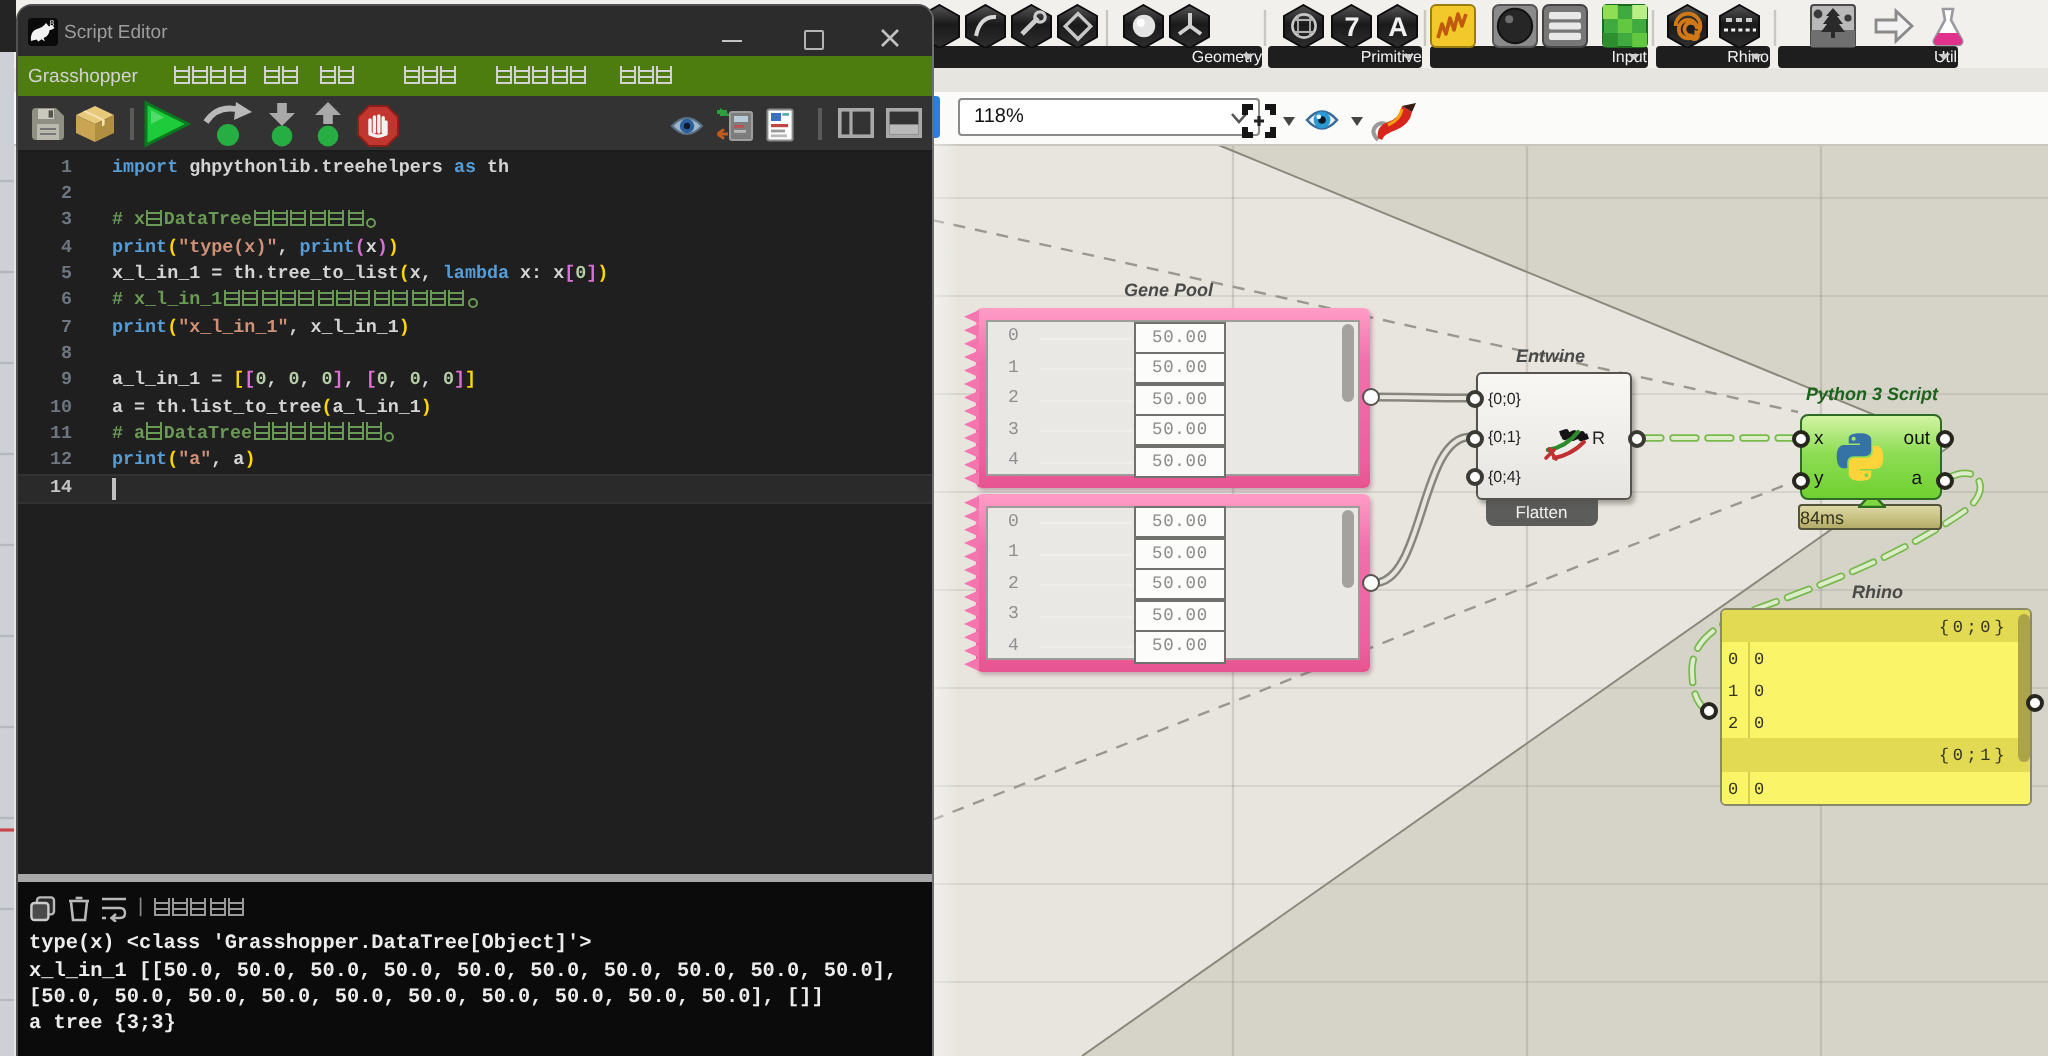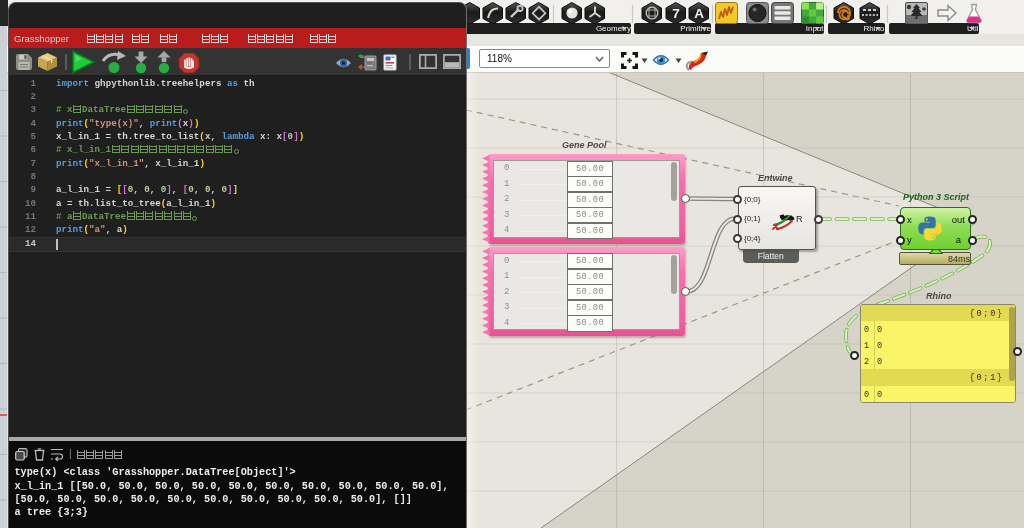--- a/index.html
+++ b/index.html
@@ -22,21 +22,21 @@
 .gpbody{position:absolute;left:7px;top:0;width:196.5px;height:89.5px;background:linear-gradient(180deg,#ff9cc6,#f170ac 30%,#ee5f9f 85%,#e5548f);border-radius:3px;box-shadow:1px 1.5px 2px rgba(120,60,90,0.35);}
 .gpin{position:absolute;left:12px;top:6px;width:187px;height:77.5px;background:#e9e8e4;border:1px solid #9d9c98;box-sizing:border-box;}
 .gpd{position:absolute;left:10px;color:#8f8f8f;font-size:9px;font-family:"Liberation Mono",monospace;}
 .gpbox{position:absolute;left:73px;width:46px;height:16.2px;background:#fcfcfb;border:1px solid #70706c;box-sizing:border-box;color:#8a8a8a;font-size:8.7px;font-family:"Liberation Mono",monospace;text-align:center;line-height:14.8px;letter-spacing:0.4px;}
 .gpsb{position:absolute;right:2.5px;top:1px;width:5.5px;height:39px;background:#a3a29e;border-radius:3px;}
 .gpknob{position:absolute;left:199.5px;top:40px;width:9px;height:9px;background:#fcfcfa;border:1.5px solid #55534e;border-radius:50%;box-sizing:border-box;}
 .gprail{position:absolute;left:26px;width:46px;height:1px;background:#f3f2ef;opacity:0.7;}
 
 #win{left:8px;top:2px;width:457px;height:526px;background:#1f1f1f;border:1px solid #515151;border-right-color:#6f6f6f;border-bottom:none;border-radius:8px 8px 0 0;overflow:hidden;}
 #titlebar{left:0;top:0;width:100%;height:25px;background:#2c2c2c;}
-#menubar{left:0;top:25px;width:100%;height:20px;background:#b91c1c;color:#d2d2d2;font-size:9.5px;}
+#menubar{left:0;top:25px;width:100%;height:20px;background:#4d7c0f;color:#d2d2d2;font-size:9.5px;}
 #menubar span.mi{position:absolute;top:5px;}
 #edtoolbar{left:0;top:45px;width:100%;height:28px;background:#333333;border-bottom:1px solid #1c1c1c;box-sizing:border-box;}
 #code{left:0;top:73px;width:100%;height:361px;background:#1f1f1f;font-family:"Liberation Mono",monospace;font-size:9.2px;font-weight:bold;line-height:13.35px;}
 #code .ln{position:absolute;left:0;top:0.5px;width:27px;text-align:right;color:#6e7681;white-space:pre;}
 #code .src{position:absolute;left:47px;top:0.5px;white-space:pre;color:#d4d4d4;}
 .c-kw{color:#569cd6;}.c-str{color:#ce9178;}.c-com{color:#6a9955;}.c-num{color:#b5cea8;}.c-b1{color:#ffd700;}.c-b2{color:#da70d6;}
 #curline{left:0;top:160.7px;width:100%;height:13.35px;background:#2a2a2a;border-top:1px solid #323232;border-bottom:1px solid #323232;box-sizing:content-box;}
 #cursor{left:47px;top:162.5px;width:1.5px;height:11px;background:#c0c0c0;}
 .k.m{width:8px;height:9px;}
 #splitter{left:0;top:434.3px;width:100%;height:3.5px;background:#a8a8a8;}
@@ -216,21 +216,21 @@
         <line x1="254.5" y1="3" x2="254.5" y2="21"></line>
         <line x1="368.5" y1="3" x2="368.5" y2="21"></line>
         <line x1="429.5" y1="3" x2="429.5" y2="21"></line>
     </g>
   </svg>
 </div>
 
 <div id="components" class="abs" style="left:0;top:0;">
 
   <div class="abs" style="left:465px;top:47.5px;width:5px;height:21.5px;background:#2d7ce0;border-radius:2px;"></div>
-  <div class="abs" style="left:479px;top:48.5px;width:131px;height:19.5px;background:#ffffff;border:1px solid #8a8a8a;border-radius:2px;box-sizing:border-box;">
+  <div class="abs" style="left:479px;top:48.5px;width:151px;height:19.5px;background:#ffffff;border:1px solid #8a8a8a;border-radius:2px;box-sizing:border-box;">
     <span class="abs" style="left:7px;top:3px;font-size:10px;color:#111;">118%</span>
     <svg class="abs" style="right:5px;top:6px" width="9" height="7">
         <path d="M1,1 L4.5,5 L8,1" fill="none" stroke="#555" stroke-width="1.3"></path>
       </svg>
   </div>
   <svg class="abs" style="left:620.5px;top:52px" width="17" height="17" viewBox="0 0 17 17">
     <g stroke="#151515" stroke-width="3" fill="none">
       <path d="M1.5,5.5 L1.5,1.5 L5.5,1.5"></path>
         <path d="M11.5,1.5 L15.5,1.5 L15.5,5.5"></path>
         <path d="M15.5,11.5 L15.5,15.5 L11.5,15.5"></path>
@@ -331,21 +331,21 @@
       <path d="M7,25 C13,24 18,21 22,17" fill="none" stroke="#c03030" stroke-width="2" stroke-linecap="round"></path>
       <path d="M7,21 L3,25 M4.5,20.5 L8,25.5" stroke="#c03030" stroke-width="1.8" stroke-linecap="round"></path>
     </svg>
   </div>
 
   <div class="knob abs" style="left:733px;top:195px;"></div>
   <div class="knob abs" style="left:733px;top:214.5px;"></div>
   <div class="knob abs" style="left:733px;top:234px;"></div>
   <div class="knob abs" style="left:813.5px;top:215px;"></div>
 
-  <div class="abs" style="left:899px;top:251.5px;width:72px;height:13px;background:linear-gradient(180deg,#ddd7a6,#c6bf7e 60%,#b3ab68);border:1px solid #55533a;border-radius:2px;box-sizing:border-box;color:#33331f;font-size:9px;text-align:right;line-height:12px;">84ms</div>
+  <div class="abs" style="left:899px;top:251.5px;width:72px;height:13px;background:linear-gradient(180deg,#ddd7a6,#c6bf7e 60%,#b3ab68);border:1px solid #55533a;border-radius:2px;box-sizing:border-box;color:#33331f;font-size:9px;text-align:left;line-height:12px;">84ms</div>
   <svg class="abs" style="left:929px;top:245.5px" width="14" height="8" viewBox="0 0 14 8">
       <polygon points="0.5,7.5 13.5,7.5 7,0.5" fill="#7fd63e" stroke="#2e6b24" stroke-width="1.2"></polygon>
     </svg>
   <div class="abs" style="left:900px;top:207px;width:71px;height:43px;background:linear-gradient(180deg,#d2f4a4,#8edd55 45%,#70d030);border:1.5px solid #2e6b24;border-radius:4px;box-sizing:border-box;">
     <span class="abs" style="left:6px;top:6px;font-size:9.5px;color:#111;">x</span>
     <span class="abs" style="left:6px;top:26px;font-size:9.5px;color:#111;">y</span>
     <span class="abs" style="right:5px;top:6px;font-size:9.5px;color:#111;">out</span>
     <span class="abs" style="right:9px;top:26px;font-size:9.5px;color:#111;">a</span>
     <svg class="abs" style="left:16px;top:7px" width="26" height="27" viewBox="0 0 48 48">
       <path d="M23.8,2 C13,2 13.6,6.7 13.6,6.7 L13.6,11.6 L24,11.6 L24,13 L9.5,13 C9.5,13 2.5,12.2 2.5,23.5 C2.5,34.8 8.6,34.4 8.6,34.4 L12.2,34.4 L12.2,29.3 C12.2,29.3 12,23.2 18.2,23.2 L28.6,23.2 C28.6,23.2 34.4,23.3 34.4,17.6 L34.4,8.2 C34.4,8.2 35.3,2 23.8,2 Z M18.1,5.3 A1.9,1.9 0 1 1 18.1,9.1 A1.9,1.9 0 1 1 18.1,5.3 Z" fill="#3572a5"></path>
@@ -376,20 +376,33 @@
     <div class="abs" style="left:12.5px;top:81px;width:1px;height:17.5px;background:#d6cf4e;"></div>
     <span class="abs" style="left:3px;top:85px;">0</span>
       <span class="abs" style="left:16px;top:85px;">0</span>
     <div class="abs" style="left:148px;top:2px;width:6px;height:74px;background:#aca44b;border-radius:3px;"></div>
   </div>
   <div class="knob dark abs" style="left:849.5px;top:351px;"></div>
   <div class="knob dark abs" style="left:1012.5px;top:347px;"></div>
 </div>
 
 <div id="win" class="abs">
+  <div id="titlebar" class="abs">
+    <svg class="abs" style="left:5px;top:6px" width="15" height="14" viewBox="0 0 15 14">
+      <rect x="0" y="0" width="15" height="14" rx="2" fill="#0a0a0a"></rect>
+      <path d="M1.5,11.5 Q1,6.5 4.5,5.5 Q7.5,4.8 9,2.5 L10.5,4.2 Q12.5,3 13.2,5 Q11.8,6.2 10.8,6 Q10.5,9 7.8,10 L8.5,11.8 L6.8,10.6 L5.2,11.8 L4.2,10.8 Z" fill="#f2f2f2"></path>
+      <text x="10.8" y="4.2" font-size="4.2" fill="#fff" font-family="Liberation Sans">8</text>
+    </svg>
+    <span class="abs" style="left:23px;top:8px;font-size:9.5px;color:#9d9d9d;">Script Editor</span>
+    <div class="abs" style="left:352px;top:16.5px;width:10px;height:1.6px;background:#c2c2c2;"></div>
+    <div class="abs" style="left:393px;top:11.5px;width:8px;height:8px;border:1px solid #b4b4b4;border-radius:1px;"></div>
+    <svg class="abs" style="left:431px;top:11px" width="10" height="10" viewBox="0 0 10 10">
+        <path d="M1,1 L9,9 M9,1 L1,9" stroke="#c2c2c2" stroke-width="1.3"></path>
+      </svg>
+  </div>
   <div id="menubar" class="abs">
     <span class="mi" style="left:5px;">Grasshopper</span>
     <span class="mi" style="left:77px;"><span class="k m"></span><span class="k m"></span><span class="k m"></span><span class="k m"></span></span>
     <span class="mi" style="left:122px;"><span class="k m"></span><span class="k m"></span></span>
     <span class="mi" style="left:150px;"><span class="k m"></span><span class="k m"></span></span>
     <span class="mi" style="left:192px;"><span class="k m"></span><span class="k m"></span><span class="k m"></span></span>
     <span class="mi" style="left:238px;"><span class="k m"></span><span class="k m"></span><span class="k m"></span><span class="k m"></span><span class="k m"></span></span>
     <span class="mi" style="left:300px;"><span class="k m"></span><span class="k m"></span><span class="k m"></span></span>
   </div>
   <div id="edtoolbar" class="abs">

